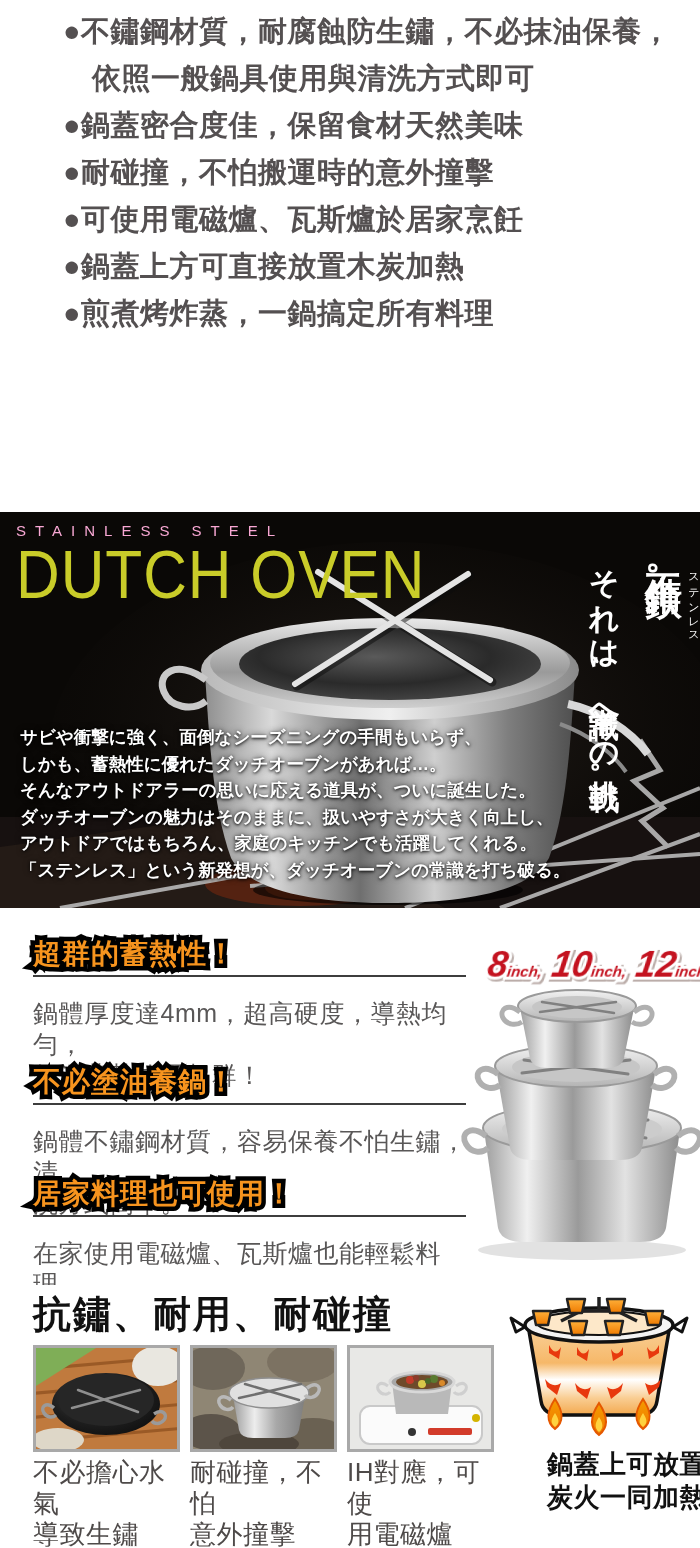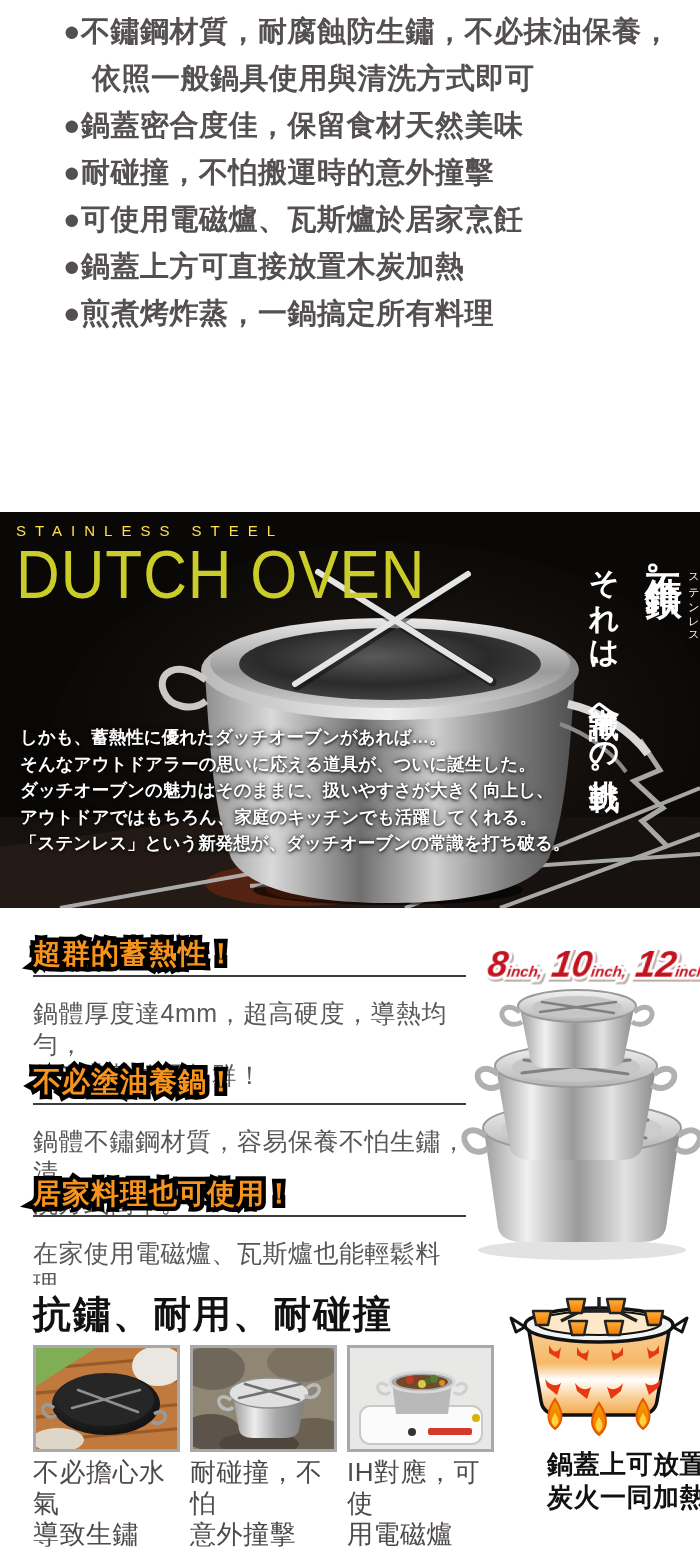--- a/index.html
+++ b/index.html
@@ -12,21 +12,21 @@
   .features-ul li {
     font-size:29px; line-height:47px; font-weight:bold; color:#545051;
     padding-left:29px; text-indent:-29px; white-space:pre-line; letter-spacing:0.5px;
   }
   .features-ul .dot { display:inline; }
 
   
   .sec-hero { position:absolute; top:512px; left:0; width:700px; height:396px; background:#0a0806; overflow:hidden; }
   .hero-art { position:absolute; top:0; left:0; }
   .hero-head { position:absolute; top:10px; left:16px; z-index:3; }
-  .hero-eyebrow { color:#fde047; font-size:15px; letter-spacing:9px; font-weight:normal; }
+  .hero-eyebrow { color:#f9a8d4; font-size:15px; letter-spacing:9px; font-weight:normal; }
   .hero-title { color:#c9cc29; font-size:63px; font-weight:normal; letter-spacing:1px;
                 transform:scale(.96,1.08); transform-origin:left top; line-height:1.0; margin-top:2px; }
   .hero-subtitle { color:#ffffff; font-size:23px; font-weight:bold; margin-top:4px; letter-spacing:1px; }
   .hero-paragraph { position:absolute; left:20px; top:212px; z-index:3; }
   .hero-paragraph div {
     color:#ffffff; font-size:17.5px; font-weight:bold; line-height:26.5px;
     text-shadow:0 1px 3px rgba(0,0,0,.95), 0 0 6px rgba(0,0,0,.7); white-space:nowrap;
   }
   .vtext { position:absolute; top:32px; right:12px; z-index:3;
            writing-mode:vertical-rl; text-orientation:upright;
@@ -160,20 +160,21 @@
     <div class="hero-head">
       <div class="hero-eyebrow">STAINLESS STEEL</div>
       <div class="hero-title">DUTCH OVEN</div>
     </div>
     <div class="vtext">
       <span class="v-main">不錆鉄。</span>
       <span class="v-sub">それは、常識への挑戦。</span>
     </div>
     <div class="v-ruby">ステンレス</div>
     <div class="hero-paragraph">
+      <div>サビや衝撃に強く、面倒なシーズニングの手間もいらず、</div>
       <div>しかも、蓄熱性に優れたダッチオーブンがあれば…。</div>
       <div>そんなアウトドアラーの思いに応える道具が、ついに誕生した。</div>
       <div>ダッチオーブンの魅力はそのままに、扱いやすさが大きく向上し、</div>
       <div>アウトドアではもちろん、家庭のキッチンでも活躍してくれる。</div>
       <div>「ステンレス」という新発想が、ダッチオーブンの常識を打ち破る。</div>
     </div>
   </section>
 
   <section class="sec-benefits">
     <div class="benefit-block b1">

